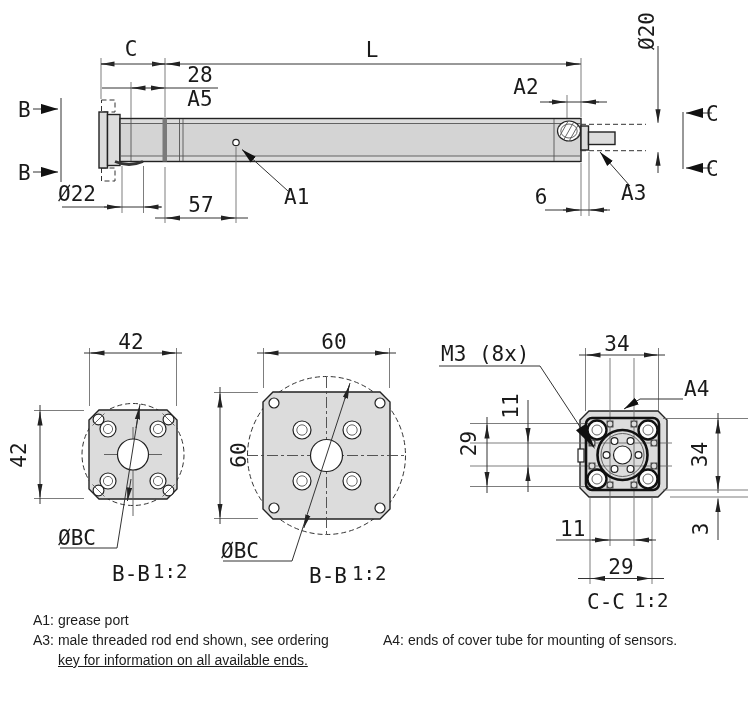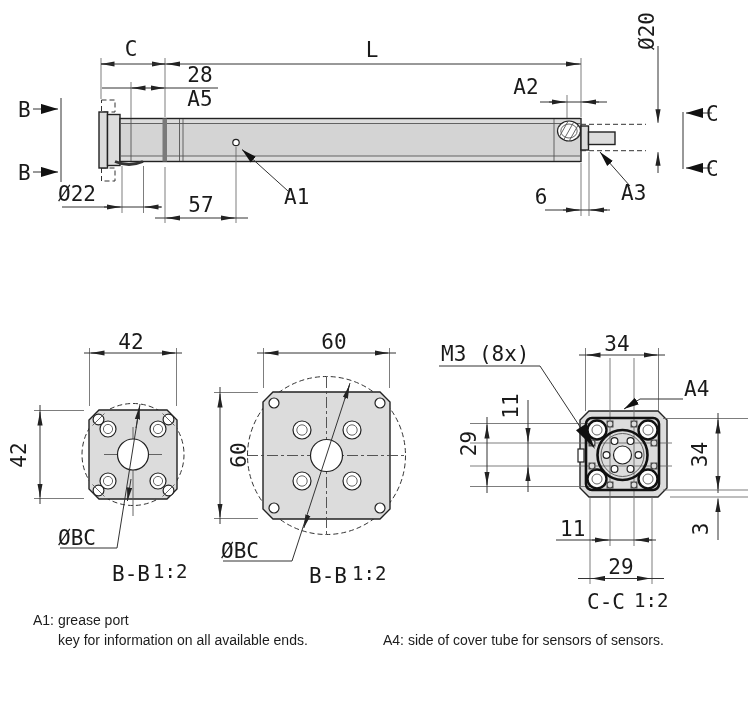--- a/index.html
+++ b/index.html
@@ -11,21 +11,21 @@
   .diml {fill:none;stroke:#333;stroke-width:1;}
   .ext  {fill:none;stroke:#666;stroke-width:0.85;}
   .dsh  {fill:none;stroke:#333;stroke-width:1;stroke-dasharray:5,3;}
   .cl   {fill:none;stroke:#444;stroke-width:0.9;stroke-dasharray:11,3,3,3;}
   .hole {fill:#fff;stroke:#222;stroke-width:1.2;}
   .thk  {fill:none;stroke:#111;stroke-width:2.6;}
   
   text.dim{font-family:"DejaVu Sans Mono",monospace;font-size:21px;fill:#1a1a1a;}
   text.dims{font-family:"DejaVu Sans Mono",monospace;font-size:19px;fill:#1a1a1a;}
   .legend{position:absolute;font-size:14px;line-height:20px;color:#1c1c1c;white-space:nowrap;}
-  .legend .ind{padding-left:25px;}
+  .legend .ind{padding-left:25px;text-decoration:underline;}
 </style>
 </head>
 <body>
 
 <div id="stage">
 <svg id="dwg" width="750" height="708" viewBox="0 0 750 708">
   <defs>
     <marker id="mA" markerUnits="userSpaceOnUse" markerWidth="14" markerHeight="6" refX="13.5" refY="3" orient="auto">
       <path d="M13.5,3 L0,0.4 L0,5.6 Z" fill="#222"></path>
     </marker>
@@ -397,18 +397,19 @@
       <line class="diml" x1="638" y1="578.5" x2="650.5" y2="578.5" marker-end="url(#mA)"></line>
       <text class="dim" x="621" y="574" text-anchor="middle">29</text>
     </g>
     <text class="dim" x="587" y="609">C-C</text>
     <text class="dims" x="634" y="607">1:2</text>
   </g>
 </svg>
 
   <div class="legend" style="left:33px;top:610px;">
     <div>A1: grease port</div>
+    <div>A3: male threaded rod end shown, see ordering</div>
     <div class="ind">key for information on all available ends.</div>
   </div>
   <div class="legend" style="left:383px;top:630px;">
-    <div>A4: side of cover tube for sensors of sensors.</div>
+    <div>A4: ends of cover tube for mounting of sensors.</div>
   </div>
 </div>
 
 </body></html>

